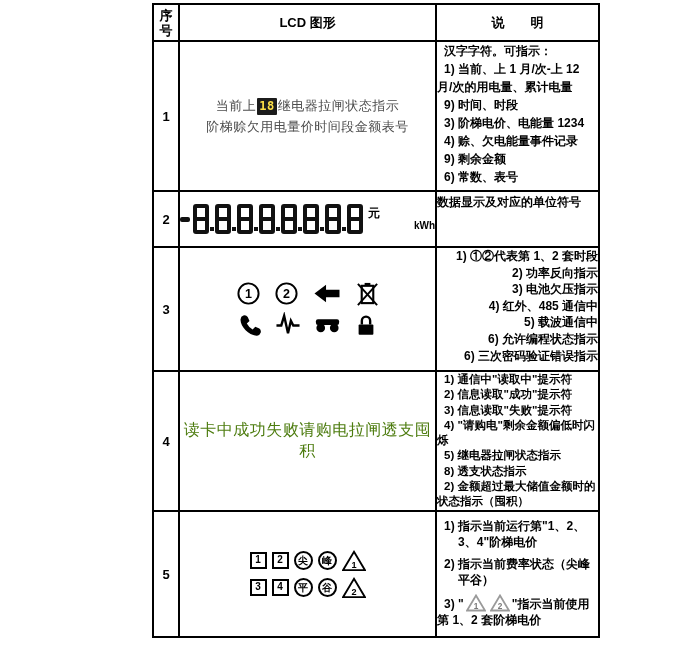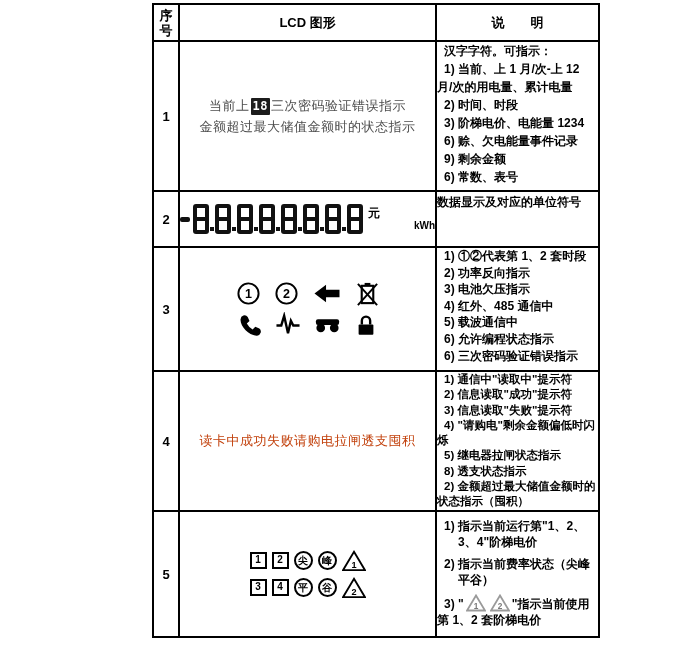--- a/index.html
+++ b/index.html
@@ -9,45 +9,45 @@
   .doc th,.doc td{border:2px solid #000;padding:0;overflow:hidden;}
   .doc th{font-size:13px;font-weight:bold;vertical-align:middle;text-align:center;line-height:15px;}
   .th-desc{white-space:pre;}
   tr.hdr{height:37px;}
   tr.r1{height:150px;} tr.r2{height:56px;} tr.r3{height:124px;} tr.r4{height:140px;} tr.r5{height:126px;}
   .no-cell{text-align:center;vertical-align:middle;font-weight:bold;font-size:13px;}
   .lcd-cell{vertical-align:middle;text-align:center;}
   .desc-cell{vertical-align:top;padding:4px 2px 0 4px;font-weight:bold;font-size:12px;line-height:17px;}
   tr.r1 .desc-cell{line-height:18px;}
   tr.r2 .desc-cell{padding-top:1px;line-height:19px;}
-  tr.r3 .desc-cell{line-height:16.6px;}
+  tr.r3 .desc-cell{line-height:16.6px;text-align:right;}
   tr.r4 .desc-cell{font-size:11.5px;line-height:15.3px;}
   tr.r5 .desc-cell{line-height:16px;padding-top:6px;}
   .ind{text-indent:7px;}
   .hang{padding-left:21px;text-indent:-14px;margin-bottom:6px;}
   
   .lcd-line{font-size:13px;color:#4d4d4d;letter-spacing:0.5px;line-height:21px;}
-  .digi18{display:inline-block;background:#1c1c1c;color:#ffffff;font-family:"DejaVu Sans Mono",monospace;
+  .digi18{display:inline-block;background:#1c1c1c;color:#fde047;font-family:"DejaVu Sans Mono",monospace;
           font-weight:bold;font-size:12px;line-height:15px;padding:1px 2px;margin:0 1px;border-radius:1px;}
   
   .segwrap{display:flex;align-items:center;justify-content:center;}
   .seg-digit{display:inline-block;width:16px;height:30px;border:4.5px solid #111;border-radius:3px;
              box-sizing:border-box;position:relative;margin-right:1px;flex:0 0 auto;}
   .seg-digit::after{content:"";position:absolute;left:-1px;right:-1px;top:50%;margin-top:-2px;height:4px;background:#111;}
   .seg-dot{display:inline-block;width:4px;height:4px;background:#111;align-self:flex-end;margin:0 1px 3px 0;flex:0 0 auto;}
   .seg-minus{display:inline-block;width:10px;height:5px;background:#111;margin-right:3px;border-radius:2px;flex:0 0 auto;}
   .units{display:flex;flex-direction:column;align-items:flex-start;margin-left:4px;font-weight:bold;}
   .unit-top{font-size:12px;line-height:14px;}
   .unit-bottom{font-size:10px;line-height:12px;padding-left:46px;}
   
   .icon-grid{display:flex;flex-direction:column;gap:6px;align-items:center;}
   .icon-row{display:flex;gap:13px;align-items:center;justify-content:center;}
   svg text{font-family:"Liberation Sans",sans-serif;}
   
-  .lcd-line4{font-size:13px;color:#c2410c;letter-spacing:0.5px;}
+  .lcd-line4{font-size:16px;color:#4d7c0f;letter-spacing:0.5px;}
   
   .icon-grid5{display:flex;flex-direction:column;gap:5px;align-items:center;}
   .icon-row5{display:flex;gap:5px;align-items:center;justify-content:center;}
   .sq-icon{display:inline-block;width:17px;height:17px;border:2.5px solid #000;box-sizing:border-box;
            font-size:10px;font-weight:bold;line-height:12px;text-align:center;}
   .circ-icon{display:inline-block;width:19px;height:19px;border:2px solid #000;border-radius:50%;box-sizing:border-box;
              font-size:10px;font-weight:bold;line-height:15px;text-align:center;}
   .tri-inline{vertical-align:-4px;margin:0 2px;}
 </style>
 </head>
@@ -63,29 +63,29 @@
     <tbody>
         <tr class="hdr">
       <th>序号</th>
       <th>LCD 图形</th>
       <th class="th-desc">说　　明</th>
     </tr>
 
     <tr class="r1">
       <td class="no-cell">1</td>
       <td class="lcd-cell">
-        <div class="lcd-line"><span>当前上</span><span class="digi18">18</span><span>三次密码验证错误指示</span></div>
-        <div class="lcd-line">金额超过最大储值金额时的状态指示</div>
+        <div class="lcd-line"><span>当前上</span><span class="digi18">18</span><span>继电器拉闸状态指示</span></div>
+        <div class="lcd-line">阶梯赊欠用电量价时间段金额表号</div>
       </td>
       <td class="desc-cell">
         <div class="ind">汉字字符。可指示：</div>
         <div class="ind">1) 当前、上 1 月/次-上 12 月/次的用电量、累计电量</div>
-        <div class="ind">2) 时间、时段</div>
+        <div class="ind">9) 时间、时段</div>
         <div class="ind">3) 阶梯电价、电能量 1234</div>
-        <div class="ind">6) 赊、欠电能量事件记录</div>
+        <div class="ind">4) 赊、欠电能量事件记录</div>
         <div class="ind">9) 剩余金额</div>
         <div class="ind">6) 常数、表号</div>
       </td>
     </tr>
 
     <tr class="r2">
       <td class="no-cell">2</td>
       <td class="lcd-cell">
         <div class="segwrap">
               <span class="seg-minus"></span>

